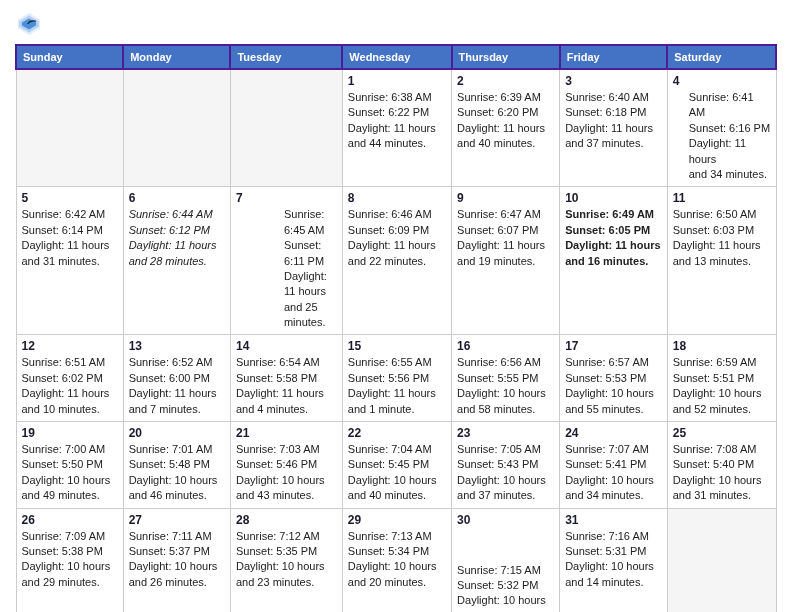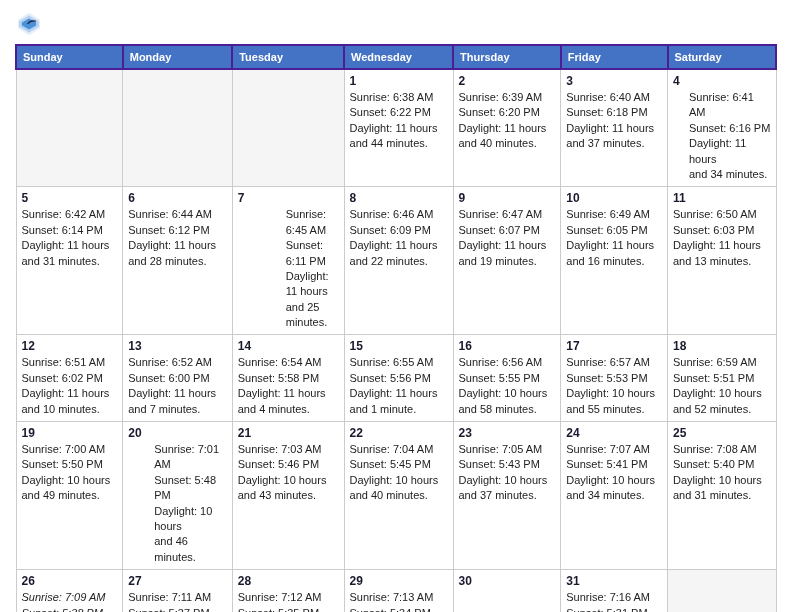--- a/index.html
+++ b/index.html
@@ -165,21 +165,21 @@
         <tr class="week-row">
           <td>
             <span class="day-num">5</span>
             <div class="day-info" style="white-space: pre-line;">Sunrise: 6:42 AM
 Sunset: 6:14 PM
 Daylight: 11 hours
 and 31 minutes.</div>
           </td>
           <td>
             <span class="day-num">6</span>
-            <div class="day-info" style="white-space: pre-line;">Sunrise: 6:44 AM
+            <div class="day-info" style="white-space: pre-line; font-style: italic;">Sunrise: 6:44 AM
 Sunset: 6:12 PM
 Daylight: 11 hours
 and 28 minutes.</div>
           </td>
           <td>
             <span class="day-num">7</span>
             <div class="day-info" style="white-space: pre-line; margin-left: 48px;">Sunrise: 6:45 AM
 Sunset: 6:11 PM
 Daylight: 11 hours
 and 25 minutes.</div>
@@ -193,21 +193,21 @@
           </td>
           <td>
             <span class="day-num">9</span>
             <div class="day-info" style="white-space: pre-line;">Sunrise: 6:47 AM
 Sunset: 6:07 PM
 Daylight: 11 hours
 and 19 minutes.</div>
           </td>
           <td>
             <span class="day-num">10</span>
-            <div class="day-info" style="white-space: pre-line;">Sunrise: 6:49 AM
+            <div class="day-info" style="white-space: pre-line; font-weight: bold;">Sunrise: 6:49 AM
 Sunset: 6:05 PM
 Daylight: 11 hours
 and 16 minutes.</div>
           </td>
           <td>
             <span class="day-num">11</span>
             <div class="day-info" style="white-space: pre-line;">Sunrise: 6:50 AM
 Sunset: 6:03 PM
 Daylight: 11 hours
 and 13 minutes.</div>
@@ -267,21 +267,21 @@
         <tr class="week-row">
           <td>
             <span class="day-num">19</span>
             <div class="day-info" style="white-space: pre-line;">Sunrise: 7:00 AM
 Sunset: 5:50 PM
 Daylight: 10 hours
 and 49 minutes.</div>
           </td>
           <td>
             <span class="day-num">20</span>
-            <div class="day-info" style="white-space: pre-line; margin-left: 26px;">Sunrise: 7:01 AM
+            <div class="day-info" style="white-space: pre-line;">Sunrise: 7:01 AM
 Sunset: 5:48 PM
 Daylight: 10 hours
 and 46 minutes.</div>
           </td>
           <td>
             <span class="day-num">21</span>
             <div class="day-info" style="white-space: pre-line;">Sunrise: 7:03 AM
 Sunset: 5:46 PM
 Daylight: 10 hours
 and 43 minutes.</div>
@@ -311,21 +311,21 @@
             <span class="day-num">25</span>
             <div class="day-info" style="white-space: pre-line;">Sunrise: 7:08 AM
 Sunset: 5:40 PM
 Daylight: 10 hours
 and 31 minutes.</div>
           </td>
         </tr>
         <tr class="week-row">
           <td>
             <span class="day-num">26</span>
-            <div class="day-info" style="white-space: pre-line; font-style: italic;">Sunrise: 7:09 AM
+            <div class="day-info" style="white-space: pre-line;">Sunrise: 7:09 AM
 Sunset: 5:38 PM
 Daylight: 10 hours
 and 29 minutes.</div>
           </td>
           <td>
             <span class="day-num">27</span>
             <div class="day-info" style="white-space: pre-line;">Sunrise: 7:11 AM
 Sunset: 5:37 PM
 Daylight: 10 hours
 and 26 minutes.</div>

